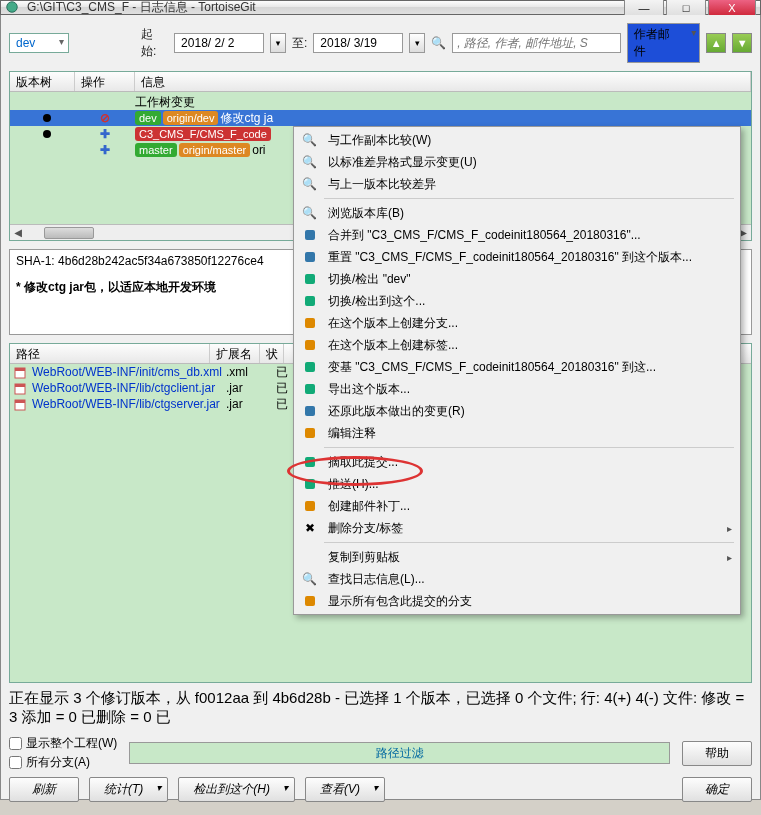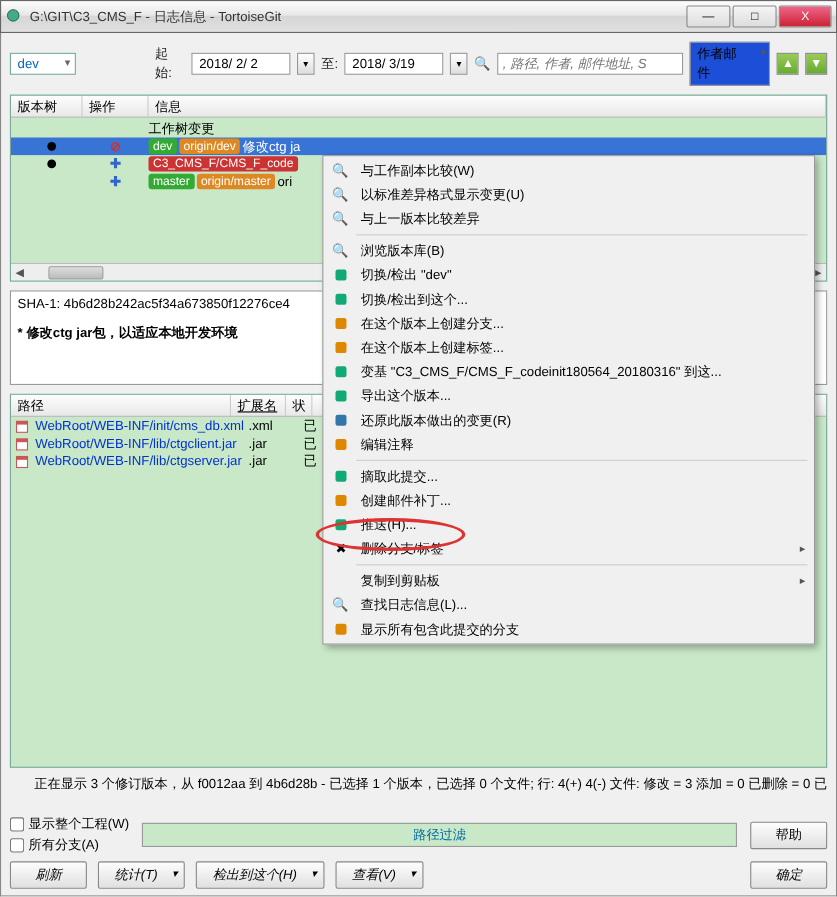--- a/index.html
+++ b/index.html
@@ -1,18 +1,18 @@
 <!DOCTYPE html>
 <html><head>
 <meta charset="utf-8">
 <style>
 * { box-sizing: border-box; margin: 0; padding: 0; font-family: "Microsoft YaHei", "SimSun", Arial, sans-serif; font-size: 12px; }
 body { background: #d4d0c8; width: 761px; height: 815px; overflow: hidden; }
 
-.titlebar { height: 30px; background: linear-gradient(to bottom, #fdfdfd 0%, #e8e8e8 45%, #d6d6d6 50%, #e0e0e0 100%); border: 1px solid #666; display: flex; align-items: center; padding: 0 4px; }
+.titlebar { height: 15px; background: linear-gradient(to bottom, #fdfdfd 0%, #e8e8e8 45%, #d6d6d6 50%, #e0e0e0 100%); border: 1px solid #666; display: flex; align-items: center; padding: 0 4px; }
 .titlebar .icon { width: 16px; height: 16px; margin-right: 6px; }
 .titlebar .title { flex: 1; color: #333; }
 .winbtns { display: flex; gap: 2px; }
 .winbtn { width: 40px; height: 20px; border: 1px solid #888; background: linear-gradient(to bottom, #f5f5f5, #ddd); border-radius: 2px; display: flex; align-items: center; justify-content: center; font-size: 11px; cursor: pointer; }
 .winbtn.close { background: linear-gradient(to bottom, #e68, #c23); color: #fff; width: 48px; }
 .winbtn.max { background: linear-gradient(to bottom, #f5f5f5, #ddd); }
 
 .content { padding: 8px; background: #f0f0f0; border: 1px solid #888; border-top: none; height: 785px; position: relative; }
 
 .toprow { display: flex; align-items: center; gap: 6px; margin-bottom: 8px; }
@@ -44,36 +44,36 @@
 .hscroll .thumb { background: linear-gradient(#ddd,#bbb); border: 1px solid #999; height: 12px; width: 50px; margin-left: 18px; border-radius: 2px; }
 .hscroll .arr { width: 16px; text-align: center; font-size: 10px; color: #555; }
 
 .detail-pane { border: 1px solid #999; background: #fff; margin-top: 8px; height: 86px; padding: 4px 6px; font-family: "Courier New", monospace; font-size: 12px; }
 .detail-pane .sha { color: #000; }
 .detail-pane .bold { font-weight: bold; margin-top: 10px; display: block; }
 
 .files-pane { border: 1px solid #7a9; background: #c8e8c8; margin-top: 8px; height: 340px; position: relative; }
 .files-header { display: flex; background: linear-gradient(#fdfdfd,#e8e8e8); border-bottom: 1px solid #bbb; height: 20px; }
 .files-header > div { border-right: 1px solid #ccc; padding: 2px 6px; }
-.fc1 { width: 200px; } .fc2 { width: 50px; text-decoration: underline; } .fc3 { width: 24px; }
+.fc1 { width: 200px; } .fc2 { width: 50px; } .fc3 { width: 24px; }
 .file-row { display: flex; align-items: center; height: 16px; padding-left: 4px; }
 .file-row .ico { width: 14px; height: 12px; margin-right: 4px; }
 .file-row .name { width: 194px; color: #0033cc; }
 .file-row .ext { width: 50px; } .file-row .st { width: 24px; }
 
 .ctx-menu { position: absolute; left: 292px; top: 111px; width: 448px; background: #f0f0f0; border: 1px solid #999; box-shadow: 3px 3px 6px rgba(0,0,0,0.3); z-index: 100; padding: 2px; }
 .ctx-item { display: flex; align-items: center; height: 22px; padding: 0 20px 0 4px; position: relative; }
 .ctx-ico { width: 20px; height: 16px; margin-right: 8px; display: inline-flex; align-items: center; justify-content: center; font-size: 12px; }
 .ctx-sep { height: 1px; background: #ccc; margin: 3px 4px 3px 28px; }
 .ctx-sub::after { content: "▸"; position: absolute; right: 6px; font-size: 10px; color: #555; }
 .highlight-oval { position: absolute; border: 3px solid #d33; border-radius: 50%; width: 136px; height: 30px; left: 286px; top: 441px; z-index: 101; pointer-events: none; }
 
-.status-line { margin-top: 6px; font-size: 12px; color: #000; text-align: right; }
-
-.bottom-controls { margin-top: 20px; display: flex; align-items: center; gap: 6px; }
+.status-line { margin-top: 6px; font-size: 15px; color: #000; }
+
+.bottom-controls { margin-top: 8px; display: flex; align-items: center; gap: 6px; }
 .chk-row { display: flex; flex-direction: column; gap: 2px; }
 .chk { display: flex; align-items: center; gap: 4px; font-size: 12px; }
 .chk input { width: 13px; height: 13px; }
 .path-filter { flex: 1; border: 1px solid #999; background: #c8e8c8; height: 22px; display: flex; align-items: center; justify-content: center; color: #0369a1; margin: 0 6px; }
 .btn { border: 1px solid #888; background: linear-gradient(#fdfdfd,#e0e0e0); padding: 3px 14px; border-radius: 2px; cursor: pointer; min-width: 70px; text-align: center; }
 .btn-row { display: flex; gap: 10px; margin-top: 6px; align-items: center; font-style: italic; }
 .btn.drop { padding-right: 24px; position: relative; }
 .btn.drop::after { content: "▾"; position: absolute; right: 6px; top: 4px; font-size: 10px; }
 .spacer { flex: 1; }
 
@@ -255,20 +255,36 @@
         <span>与上一版本比较差异</span>
       </div>
       <div class="ctx-sep"></div>
       <div class="ctx-item">
         <span class="ctx-ico">🔍</span>
         <span>浏览版本库(B)</span>
       </div>
       <div class="ctx-item">
         <span class="ctx-ico">
           <svg class="mini-ico" viewBox="0 0 14 14">
+            <rect x="2" y="2" width="10" height="10" fill="#37a" rx="2"></rect>
+          </svg>
+        </span>
+        <span>合并到 "C3_CMS_F/CMS_F_codeinit180564_20180316"...</span>
+      </div>
+      <div class="ctx-item">
+        <span class="ctx-ico">
+          <svg class="mini-ico" viewBox="0 0 14 14">
+            <rect x="2" y="2" width="10" height="10" fill="#37a" rx="2"></rect>
+          </svg>
+        </span>
+        <span>重置 "C3_CMS_F/CMS_F_codeinit180564_20180316" 到这个版本...</span>
+      </div>
+      <div class="ctx-item">
+        <span class="ctx-ico">
+          <svg class="mini-ico" viewBox="0 0 14 14">
             <rect x="2" y="2" width="10" height="10" fill="#1a7" rx="2"></rect>
           </svg>
         </span>
         <span>切换/检出 "dev"</span>
       </div>
       <div class="ctx-item">
         <span class="ctx-ico">
           <svg class="mini-ico" viewBox="0 0 14 14">
             <rect x="2" y="2" width="10" height="10" fill="#1a7" rx="2"></rect>
           </svg>
@@ -328,32 +344,32 @@
         <span class="ctx-ico">
           <svg class="mini-ico" viewBox="0 0 14 14">
             <rect x="2" y="2" width="10" height="10" fill="#1a7" rx="2"></rect>
           </svg>
         </span>
         <span>摘取此提交...</span>
       </div>
       <div class="ctx-item">
         <span class="ctx-ico">
           <svg class="mini-ico" viewBox="0 0 14 14">
+            <rect x="2" y="2" width="10" height="10" fill="#1a7" rx="2"></rect>
+          </svg>
+        </span>
+        <span>推送(H)...</span>
+      </div>
+      <div class="ctx-item">
+        <span class="ctx-ico">
+          <svg class="mini-ico" viewBox="0 0 14 14">
             <rect x="2" y="2" width="10" height="10" fill="#d80" rx="2"></rect>
           </svg>
         </span>
         <span>创建邮件补丁...</span>
-      </div>
-      <div class="ctx-item">
-        <span class="ctx-ico">
-          <svg class="mini-ico" viewBox="0 0 14 14">
-            <rect x="2" y="2" width="10" height="10" fill="#1a7" rx="2"></rect>
-          </svg>
-        </span>
-        <span>推送(H)...</span>
       </div>
       <div class="ctx-item ctx-sub">
         <span class="ctx-ico">✖</span>
         <span>删除分支/标签</span>
       </div>
       <div class="ctx-sep"></div>
       <div class="ctx-item ctx-sub">
         <span class="ctx-ico"></span>
         <span>复制到剪贴板</span>
       </div>

